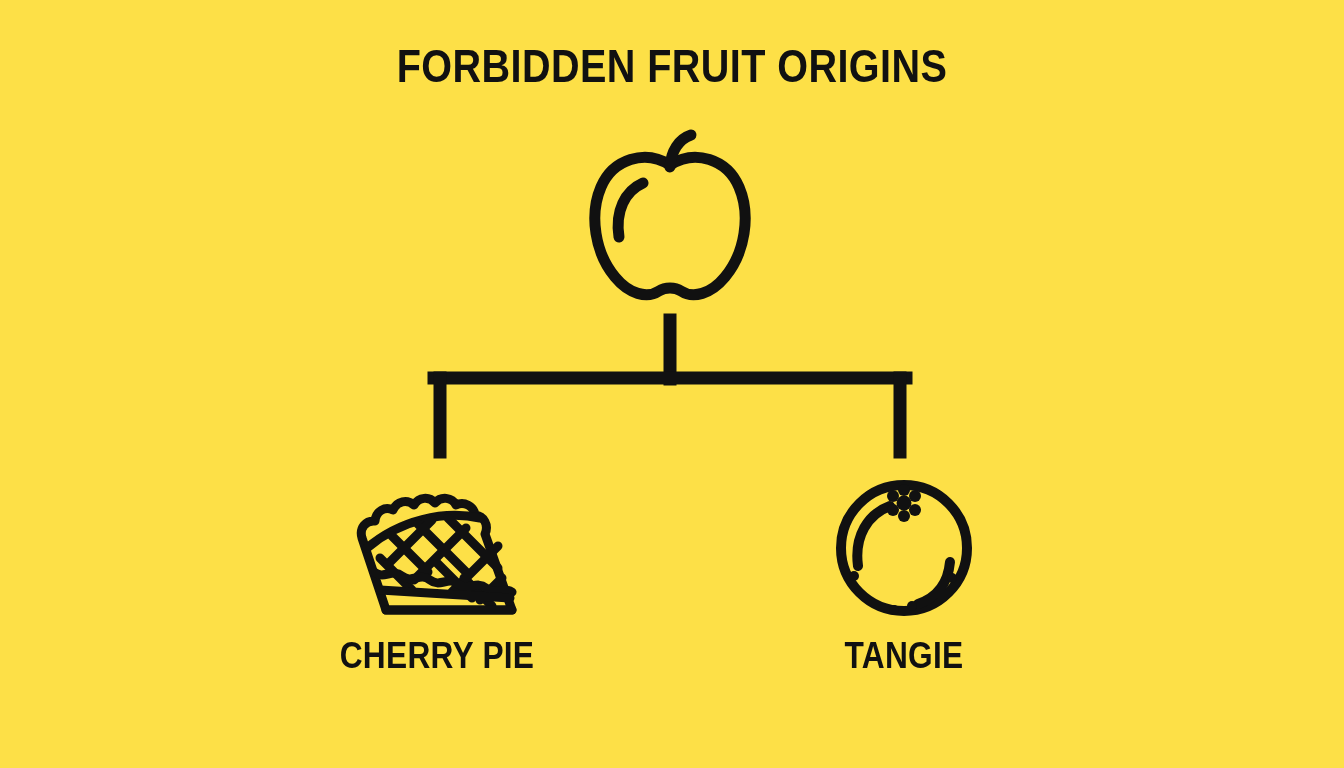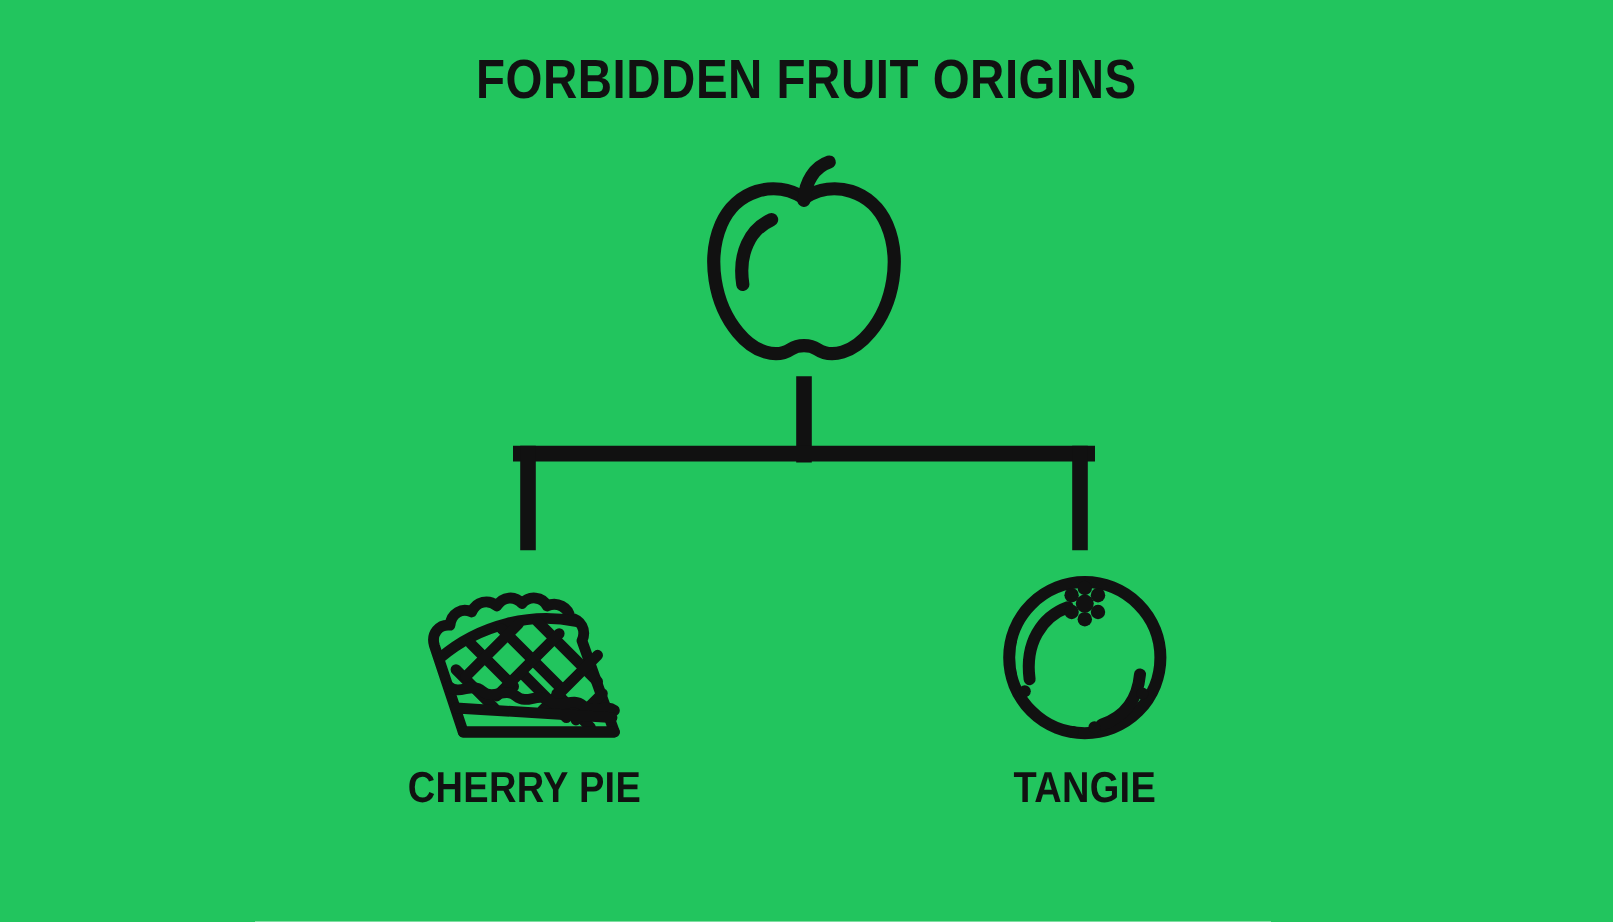--- a/index.html
+++ b/index.html
@@ -11,21 +11,21 @@
     height: 768px;
     background: #fdfdfd;
     font-family: "Liberation Sans", sans-serif;
     overflow: hidden;
   }
 
   #diagram-root {
     position: relative;
     width: 1344px;
     height: 768px;
-    background: #22c55e;
+    background: #fde047;
   }
 
   
   .page-title {
     position: absolute;
     left: 0;
     top: 42px;
     width: 1344px;
     text-align: center;
     font-family: "Liberation Sans Narrow", "Liberation Sans", sans-serif;

